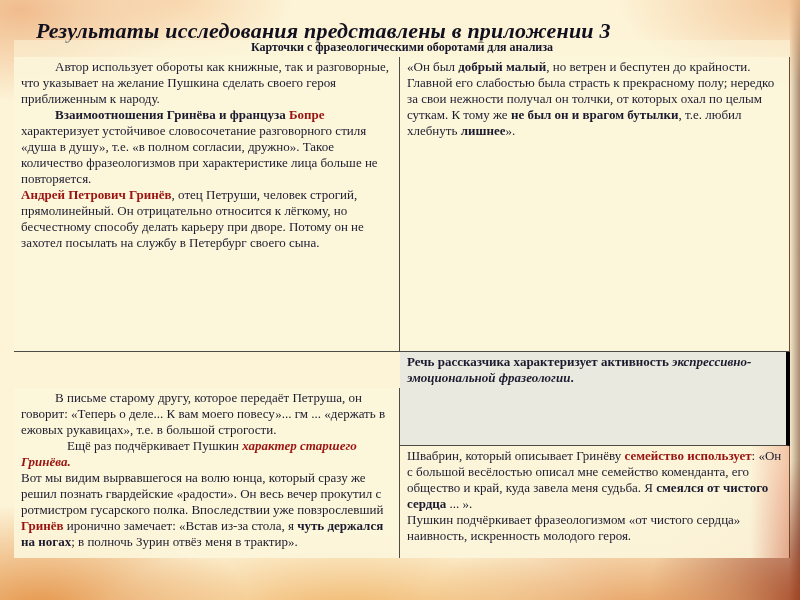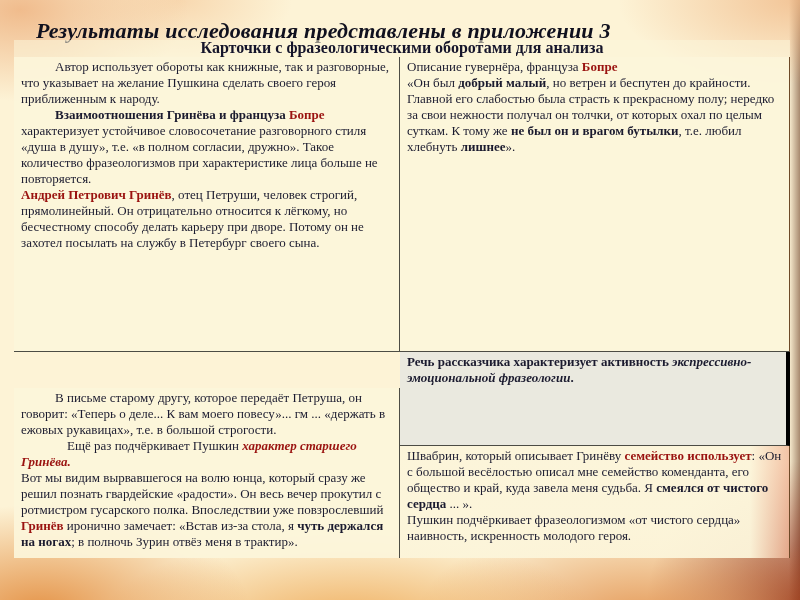--- a/index.html
+++ b/index.html
@@ -26,21 +26,21 @@
   }
   .tbl {
     position:absolute; left:14px; top:40px; width:776px; height:518px;
     display:grid;
     grid-template-columns:386px 390px;
     grid-template-rows:17px 295px 94px 112px;
     font-size:13px; line-height:16px; color:#1b1b2f;
   }
   .hdr {
     grid-column:1/3; grid-row:1;
-    text-align:center; font-weight:bold; font-size:16px; line-height:15px;
+    text-align:center; font-weight:bold; font-size:12px; line-height:15px;
     color:#14142a; background:rgba(252,245,219,.55);
   }
   .cell { padding:2px 4px 2px 7px; overflow:hidden; }
   .bg-cream { background:rgba(252,245,218,.93); }
   .bg-gray  { background:rgba(233,232,223,.97); }
   .c-la { grid-column:1; grid-row:2; border-right:1px solid #4c4c44; border-bottom:1px solid #4c4c44; }
   .c-lb { grid-column:1; grid-row:3/5; border-right:1px solid #4c4c44;margin-top:36px; }
   .c-ra { grid-column:2; grid-row:2; border-bottom:1px solid #4c4c44; border-right:1px solid #6e4a28; }
   .c-rb { grid-column:2; grid-row:3; border-bottom:1px solid #4c4c44; border-right:4px solid #000000; }
   .c-rc { grid-column:2; grid-row:4; border-right:1px solid #6e4a28;
@@ -66,21 +66,20 @@
       <p class="para ind-1"><span class="s-n">Автор использует обороты как книжные, так и разговорные, что указывает на желание Пушкина сделать своего героя приближенным к народу.</span></p>
       <p class="para ind-1"><span class="s-b">Взаимоотношения Гринёва и француза </span><span class="s-br">Бопре</span><span class="s-n"> характеризует устойчивое словосочетание разговорного стиля «душа в душу», т.е. «в полном согласии, дружно». Такое количество фразеологизмов при характеристике лица больше не повторяется.</span></p>
       <p class="para"><span class="s-br"> Андрей Петрович Гринёв</span><span class="s-n">, отец Петруши, человек строгий, прямолинейный. Он отрицательно относится к лёгкому, но бесчестному способу делать карьеру при дворе. Потому он не захотел посылать на службу в Петербург своего сына.</span></p>
     </div>
   <div class="cell bg-cream c-lb">
       <p class="para ind-1"><span class="s-n">В письме старому другу, которое передаёт Петруша, он говорит: «Теперь о деле... К вам моего повесу»... гм ... «держать в ежовых рукавицах», т.е. в большой строгости.</span></p>
       <p class="para ind-2"><span class="s-n">Ещё раз подчёркивает Пушкин </span><span class="s-bir">характер старшего Гринёва.</span></p>
       <p class="para"><span class="s-n"> Вот мы видим вырвавшегося на волю юнца, который сразу же решил познать гвардейские «радости». Он весь вечер прокутил с ротмистром гусарского полка. Впоследствии уже повзрослевший </span><span class="s-br">Гринёв</span><span class="s-n"> иронично замечает: «Встав из-за стола, я </span><span class="s-b">чуть держался на ногах</span><span class="s-n">; в полночь Зурин отвёз меня в трактир».</span></p>
     </div>
   <div class="cell bg-cream c-ra">
-      <p class="para"><span class="s-n">Описание гувернёра, француза </span><span class="s-br">Бопре</span></p>
       <p class="para"><span class="s-n">«Он был </span><span class="s-b">добрый малый</span><span class="s-n">, но ветрен и беспутен до крайности. Главной его слабостью была страсть к прекрасному полу; нередко за свои нежности получал он толчки, от которых охал по целым суткам. К тому же </span><span class="s-b">не был он и врагом бутылки</span><span class="s-n">, т.е. любил хлебнуть </span><span class="s-b">лишнее</span><span class="s-n">».</span></p>
     </div>
   <div class="cell bg-gray  c-rb">
       <p class="para"><span class="s-b">Речь рассказчика характеризует активность </span><span class="s-bi">экспрессивно-эмоциональной фразеологии</span><span class="s-b">.</span></p>
     </div>
   <div class="cell c-rc">
       <p class="para"><span class="s-n">Швабрин, который описывает Гринёву </span><span class="s-br">семейство использует</span><span class="s-n">: «Он с большой весёлостью описал мне семейство коменданта, его общество и край, куда завела меня судьба. Я </span><span class="s-b">смеялся от чистого сердца</span><span class="s-n"> ... ».</span></p>
       <p class="para"><span class="s-n"> Пушкин подчёркивает фразеологизмом «от чистого сердца» наивность, искренность молодого героя.</span></p>
     </div>
 </div>

